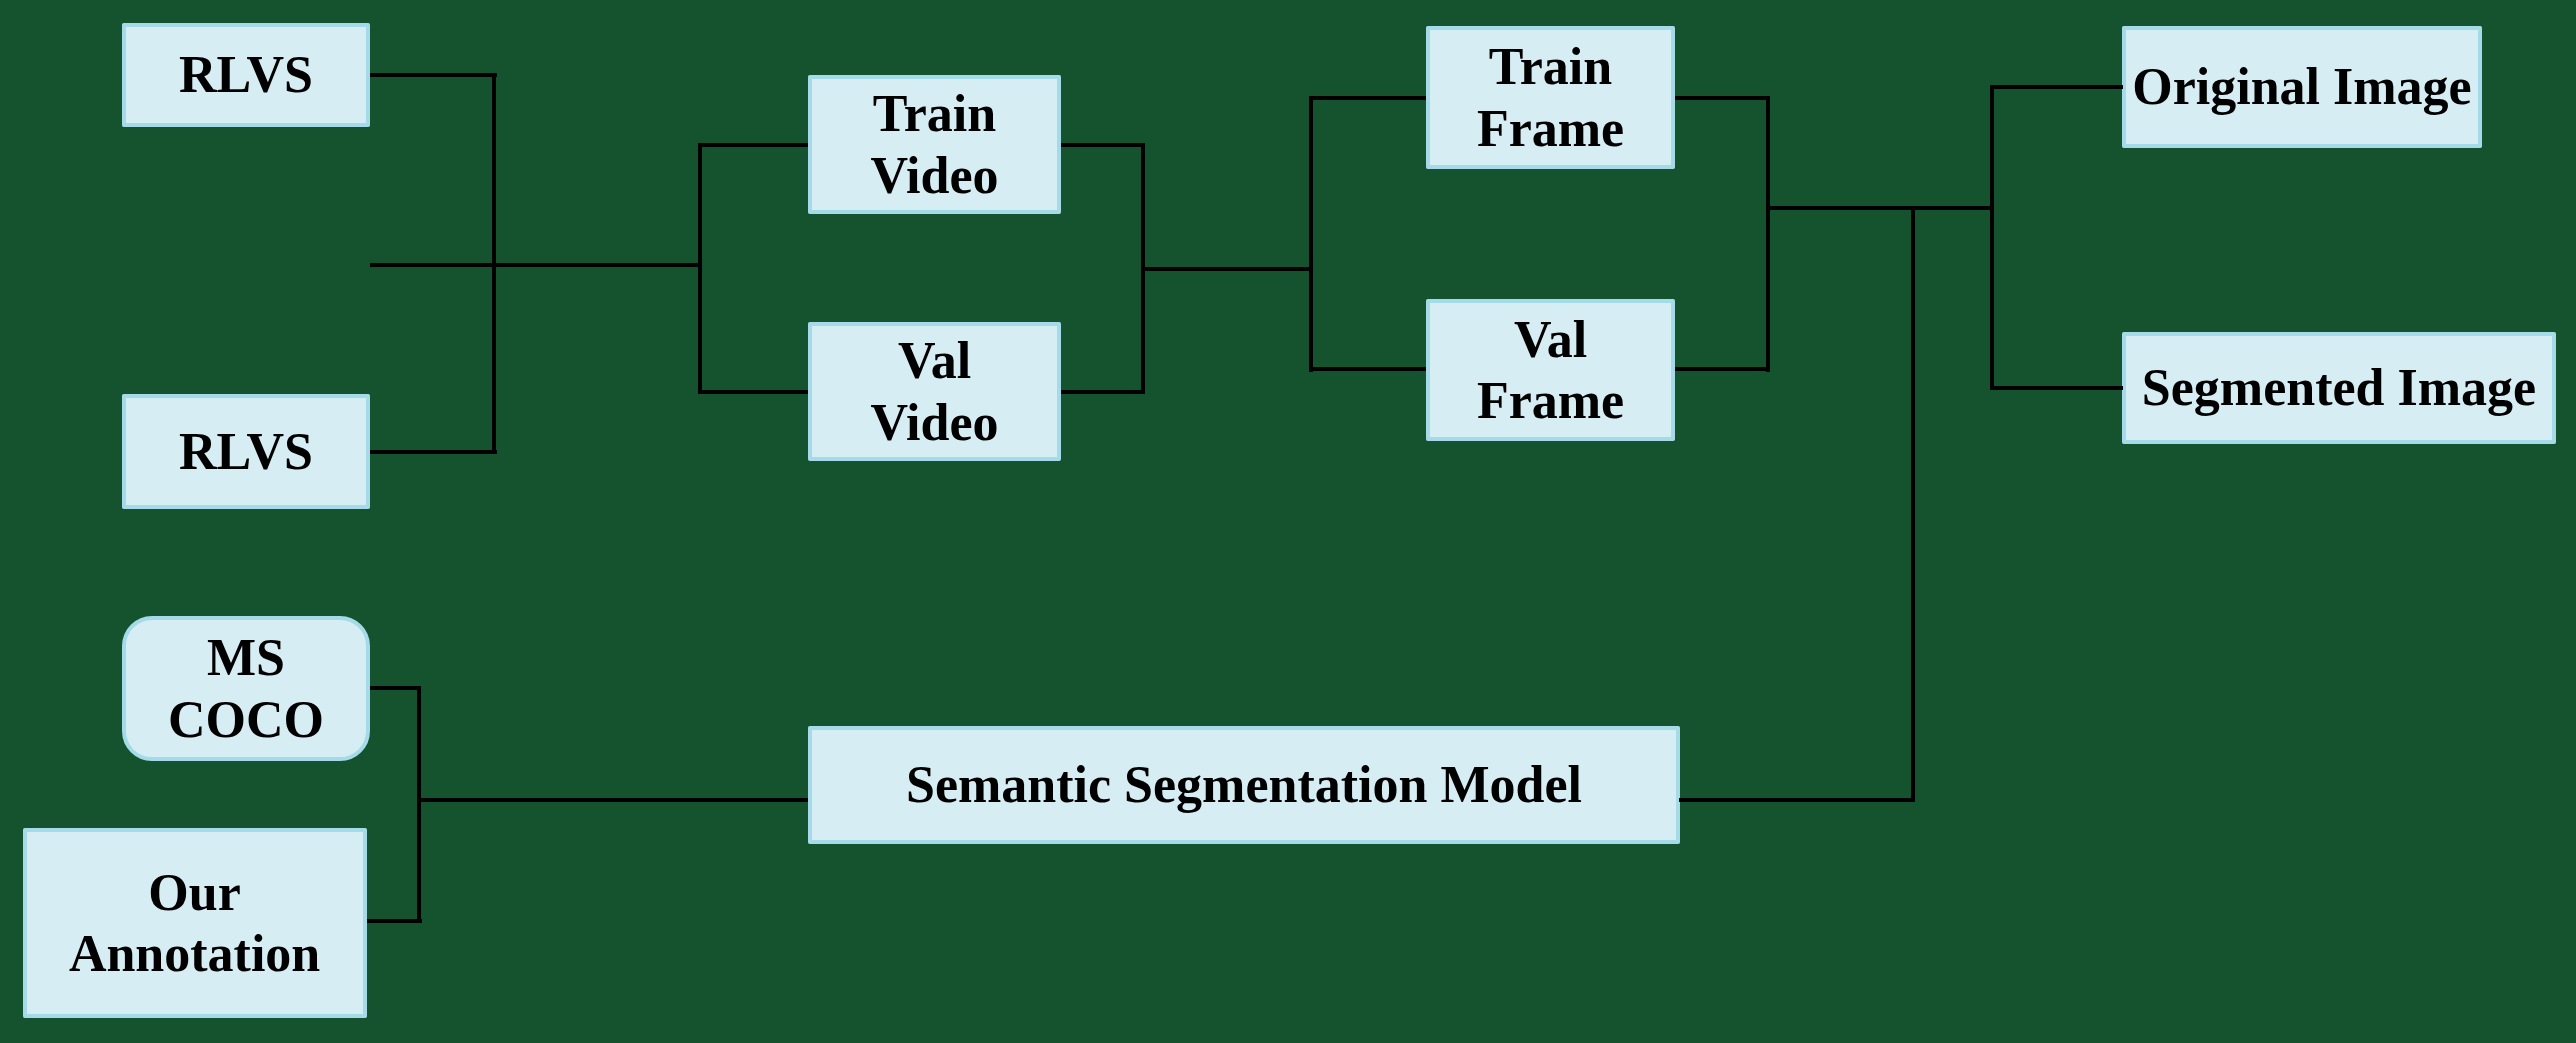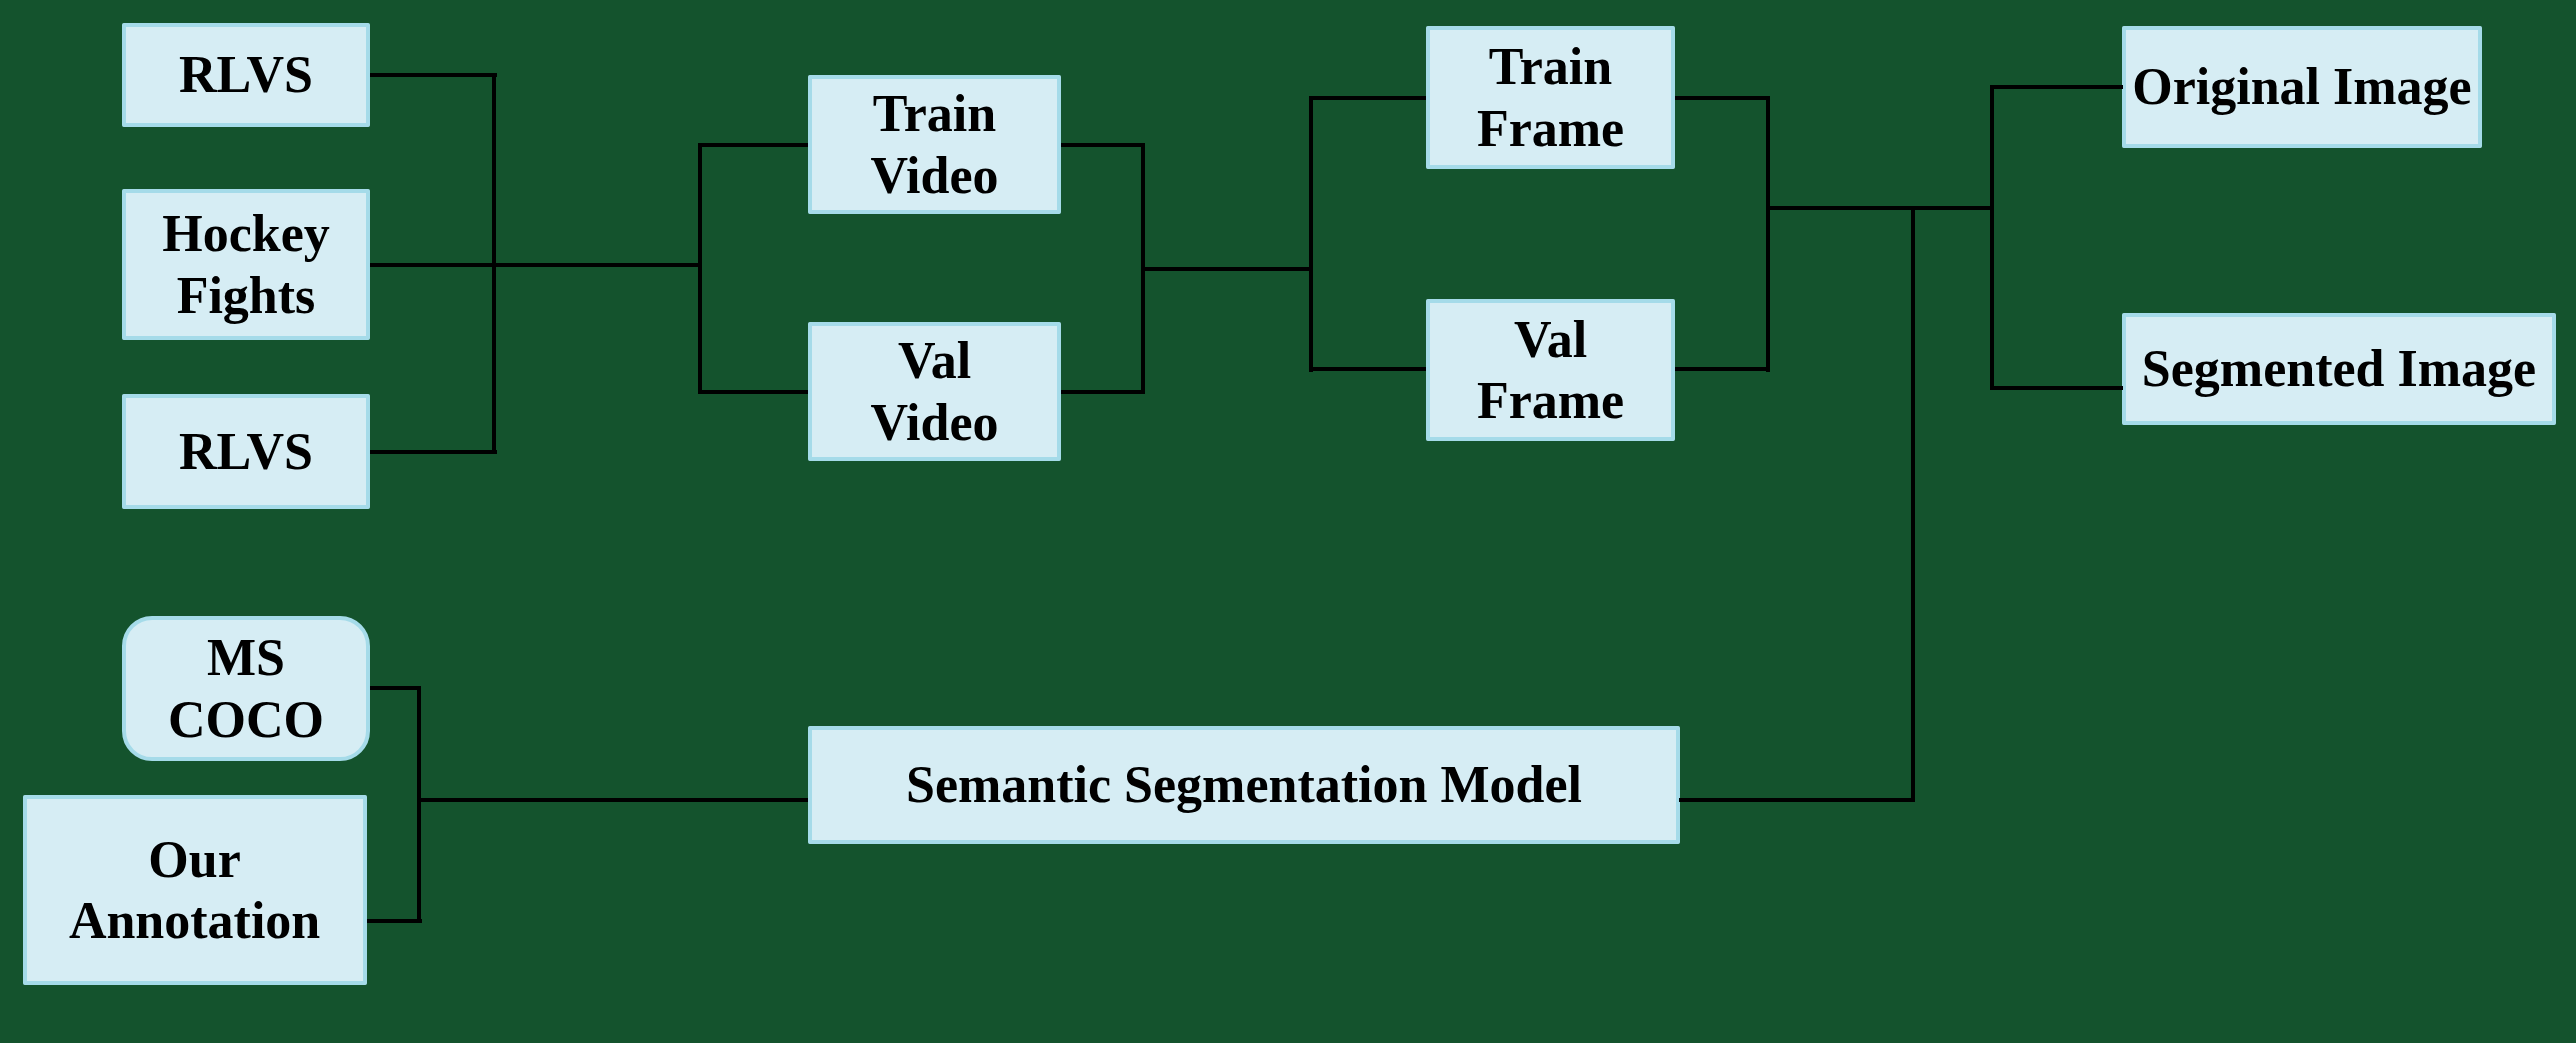--- a/index.html
+++ b/index.html
@@ -31,41 +31,39 @@
     position:absolute;
     background:#000000;
   }
 </style>
 </head>
 <body>
 
 <div id="canvas">
 
   <div class="node" style="left:122px;top:22.6px;width:248px;height:104px;">RLVS</div>
-  <div class="node" style="left:122px;top:189px;width:248px;height:151px;">Hockey
-Fights</div>
   <div class="node" style="left:122px;top:394px;width:248px;height:115px;">RLVS</div>
 
   <div class="node" style="left:122px;top:616px;width:248px;height:145px;border-radius:30px;">MS
 COCO</div>
-  <div class="node" style="left:22.6px;top:795px;width:344px;height:190px;">Our
+  <div class="node" style="left:22.6px;top:828px;width:344px;height:190px;">Our
 Annotation</div>
 
   <div class="node" style="left:808px;top:75px;width:253px;height:139px;">Train
 Video</div>
   <div class="node" style="left:808px;top:322px;width:253px;height:139px;">Val
 Video</div>
 
   <div class="node" style="left:1426px;top:26px;width:249px;height:143px;">Train
 Frame</div>
   <div class="node" style="left:1426px;top:299px;width:249px;height:142px;">Val
 Frame</div>
 
   <div class="node" style="left:2122px;top:26px;width:360px;height:122px;">Original Image</div>
-  <div class="node" style="left:2122px;top:313px;width:434px;height:112px;">Segmented Image</div>
+  <div class="node" style="left:2122px;top:332px;width:434px;height:112px;">Segmented Image</div>
 
   <div class="node" style="left:808px;top:726px;width:872px;height:118px;">Semantic Segmentation Model</div>
 
   <div class="line" style="left:370px;top:73px;width:127px;height:4.2px;"></div>
   <div class="line" style="left:370px;top:263px;width:332px;height:4.2px;"></div>
   <div class="line" style="left:370px;top:450px;width:127px;height:4.2px;"></div>
   <div class="line" style="left:492px;top:73px;width:4.2px;height:381px;"></div>
 
   <div class="line" style="left:698px;top:143px;width:4.2px;height:251px;"></div>
   <div class="line" style="left:698px;top:143px;width:110px;height:4.2px;"></div>

